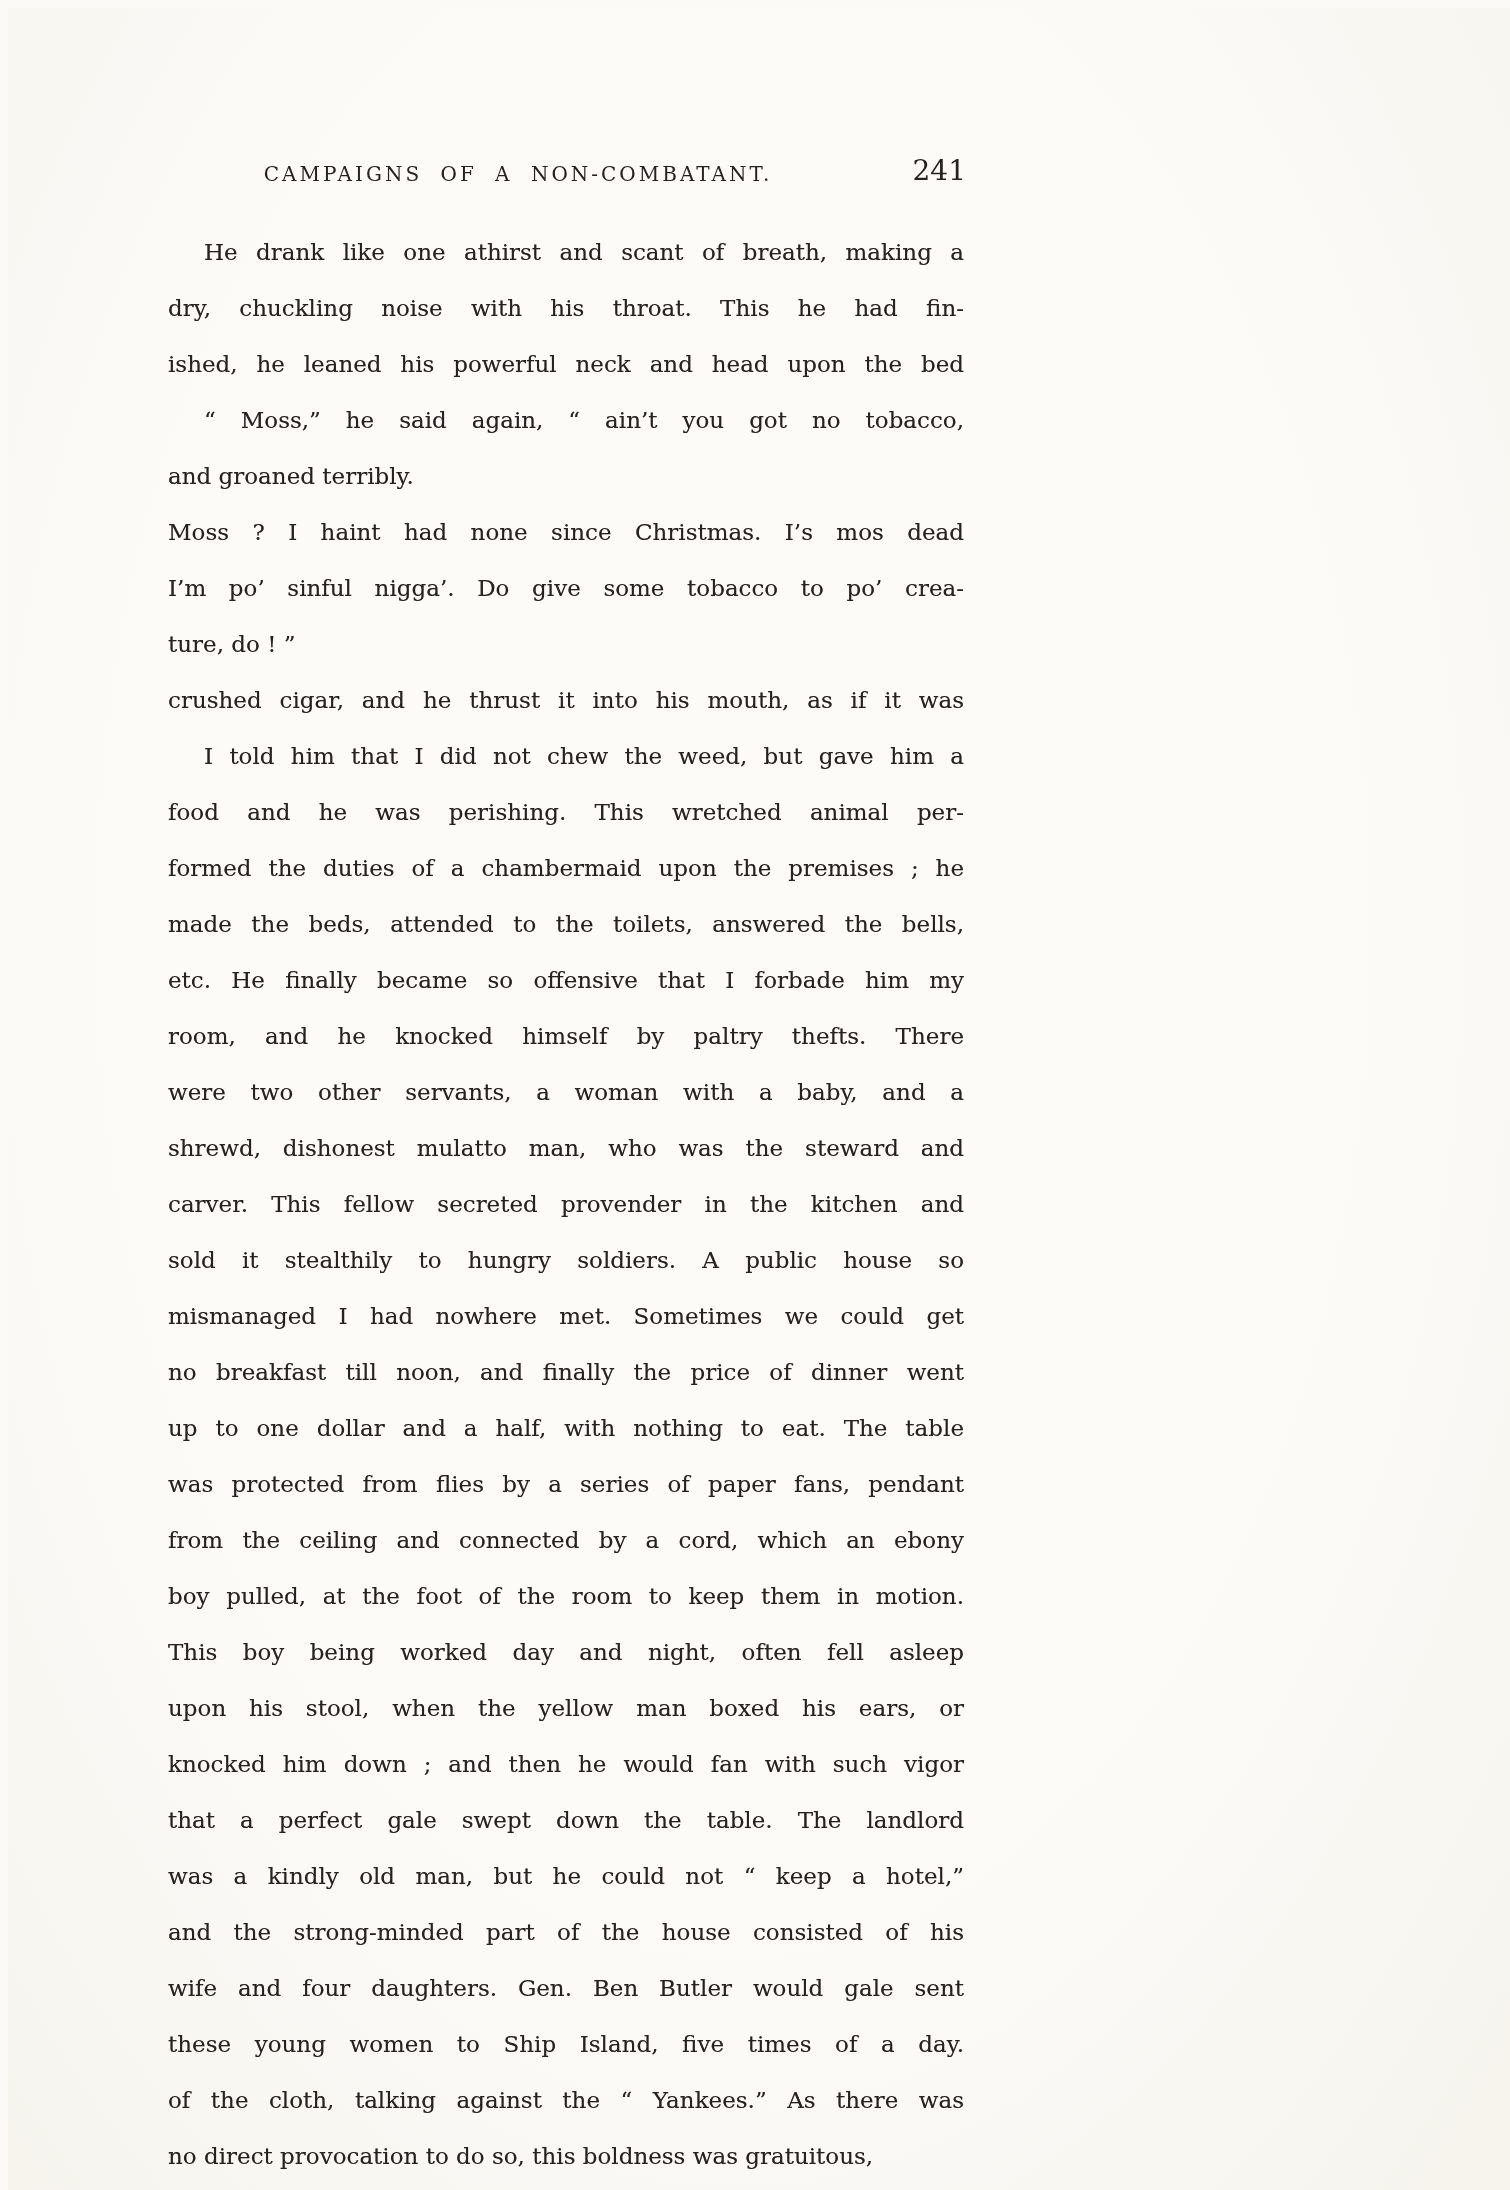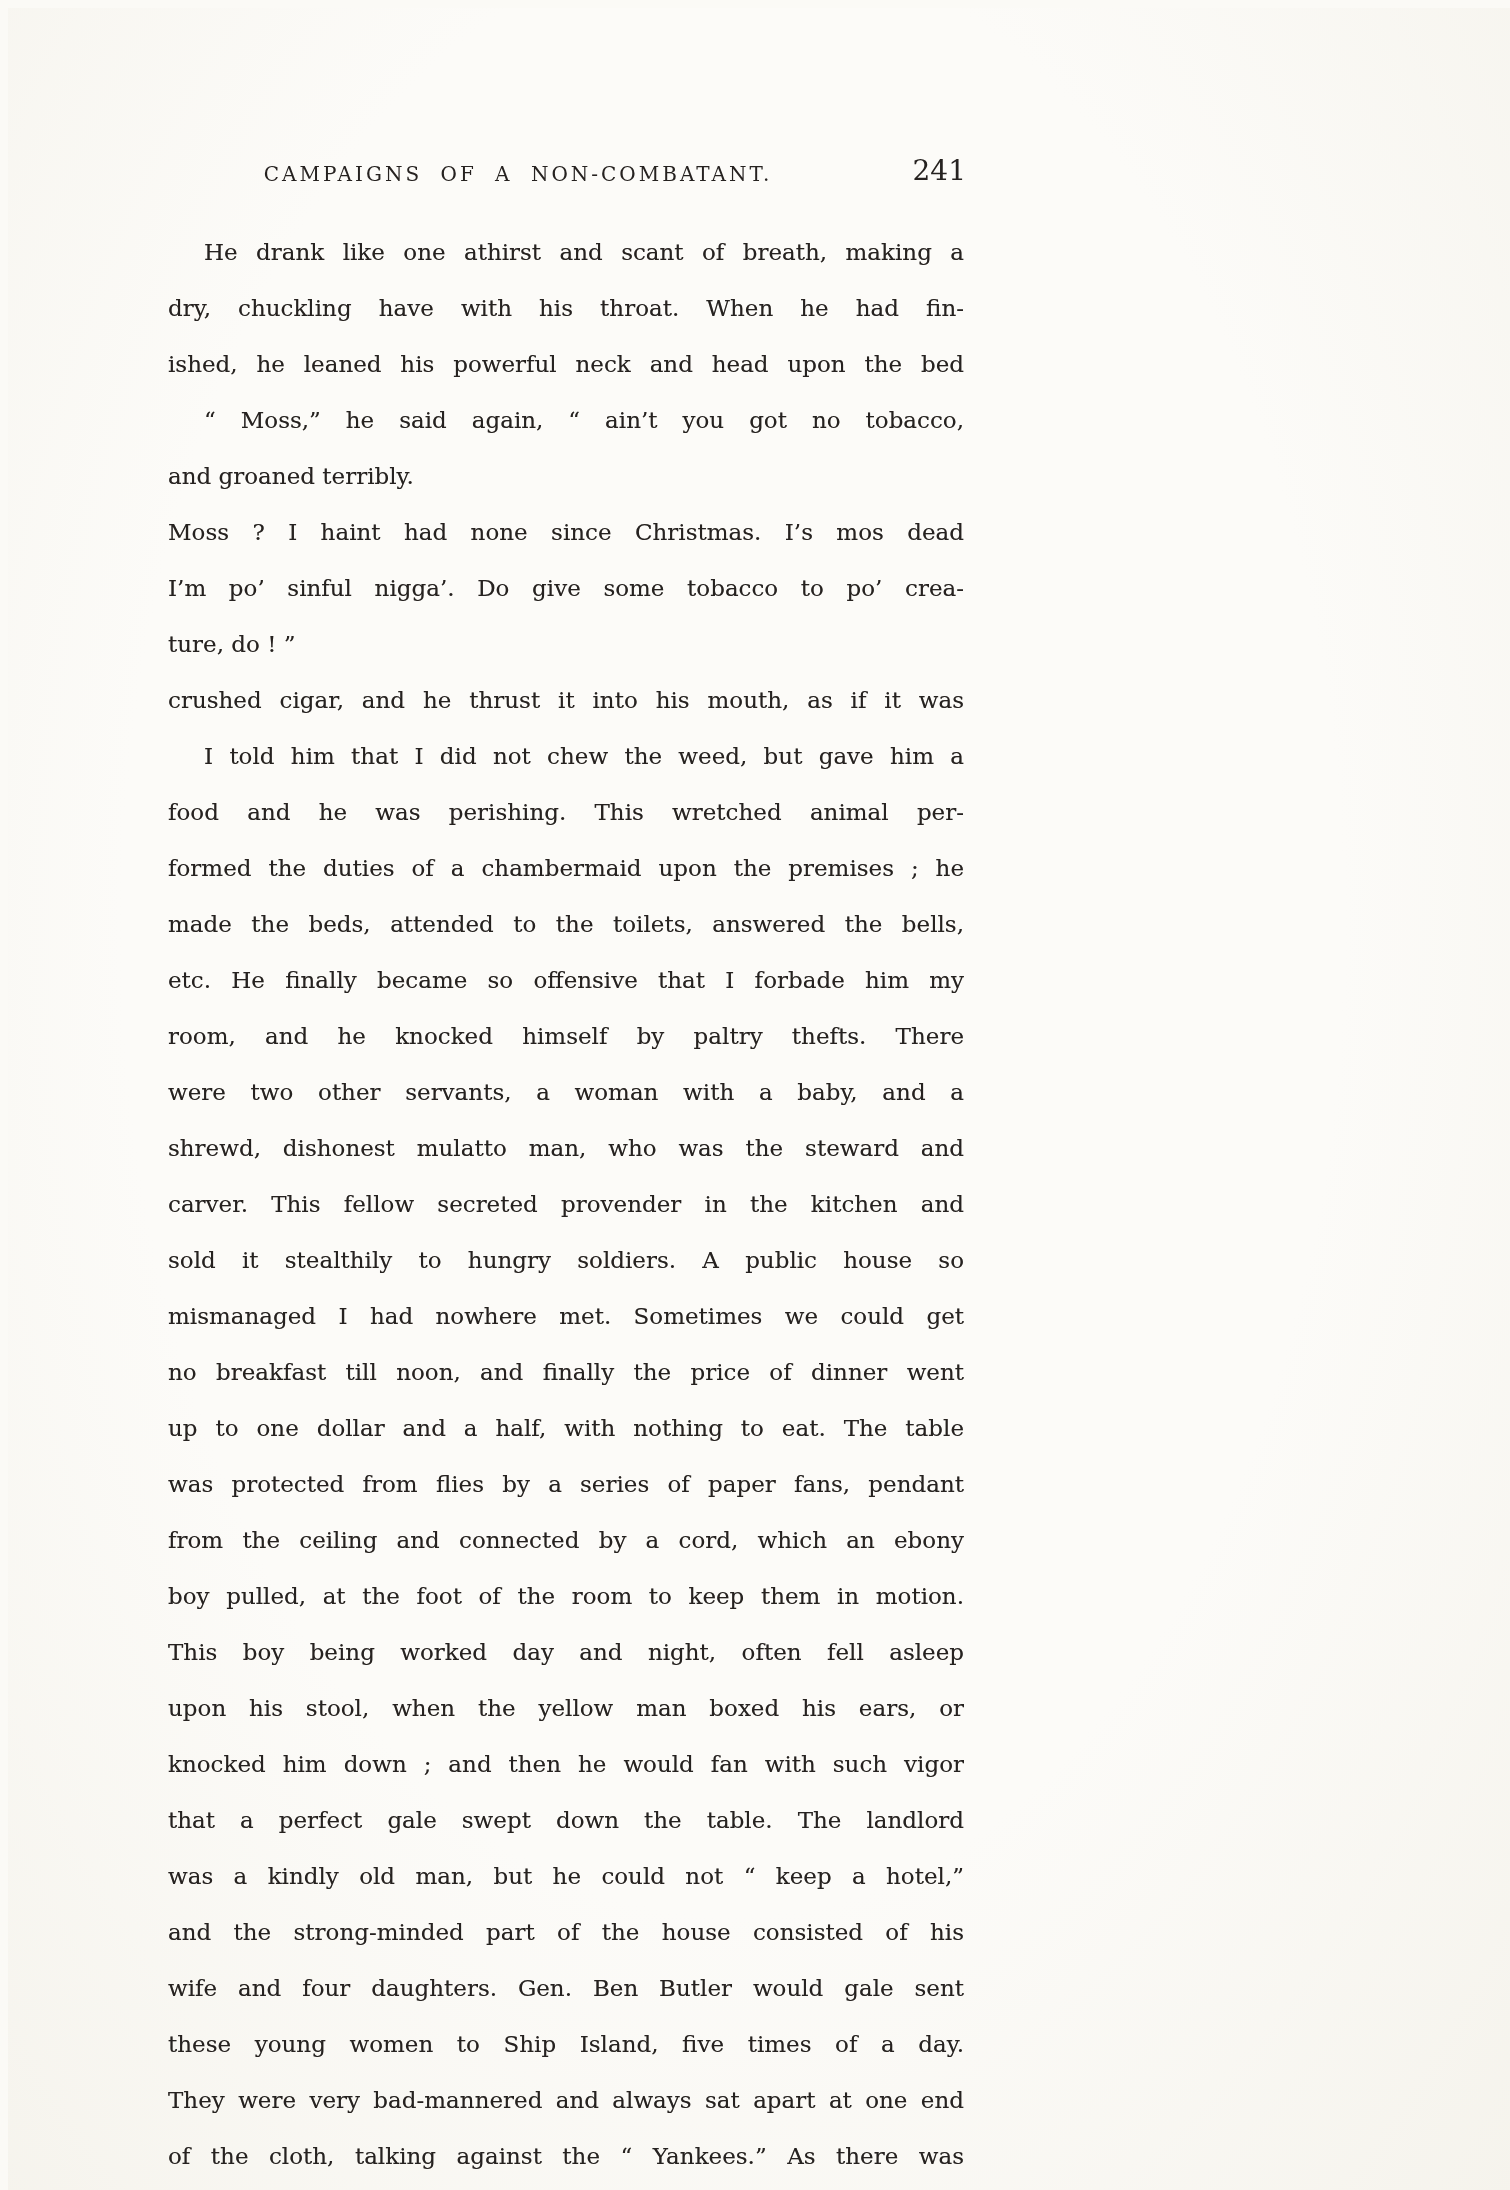--- a/index.html
+++ b/index.html
@@ -74,21 +74,21 @@
 <div class="sheet">
   <div class="type-block">
 
     <div class="running-head">
       <span class="head-title">CAMPAIGNS OF A NON-COMBATANT.</span>
       <span class="folio">241</span>
     </div>
 
     <div class="body-text">
         <div class="line first">He drank like one athirst and scant of breath, making a</div>
-        <div class="line">dry, chuckling have with his throat. When he had fin-</div>
+        <div class="line">dry, chuckling noise with his throat. This he had fin-</div>
         <div class="line">ished, he leaned his powerful neck and head upon the bed</div>
         <div class="line first">“ Moss,” he said again, “ ain’t you got no tobacco,</div>
         <div class="line last">and groaned terribly.</div>
         <div class="line">Moss ? I haint had none since Christmas. I’s mos dead</div>
         <div class="line">I’m po’ sinful nigga’. Do give some tobacco to po’ crea-</div>
         <div class="line last">ture, do ! ”</div>
         <div class="line">crushed cigar, and he thrust it into his mouth, as if it was</div>
         <div class="line first">I told him that I did not chew the weed, but gave him a</div>
         <div class="line">food and he was perishing. This wretched animal per-</div>
         <div class="line">formed the duties of a chambermaid upon the premises ; he</div>
@@ -106,21 +106,20 @@
         <div class="line">from the ceiling and connected by a cord, which an ebony</div>
         <div class="line">boy pulled, at the foot of the room to keep them in motion.</div>
         <div class="line">This boy being worked day and night, often fell asleep</div>
         <div class="line">upon his stool, when the yellow man boxed his ears, or</div>
         <div class="line">knocked him down ; and then he would fan with such vigor</div>
         <div class="line">that a perfect gale swept down the table. The landlord</div>
         <div class="line">was a kindly old man, but he could not “ keep a hotel,”</div>
         <div class="line">and the strong-minded part of the house consisted of his</div>
         <div class="line">wife and four daughters. Gen. Ben Butler would gale sent</div>
         <div class="line">these young women to Ship Island, five times of a day.</div>
-        <div class="line">They were very bad-mannered and always sat apart at one end</div>
         <div class="line">of the cloth, talking against the “ Yankees.” As there was</div>
         <div class="line last">no direct provocation to do so, this boldness was gratuitous,</div>
       </div>
 
     <div class="page-footer">21</div>
 
   </div>
 </div>
 
 </body></html>

